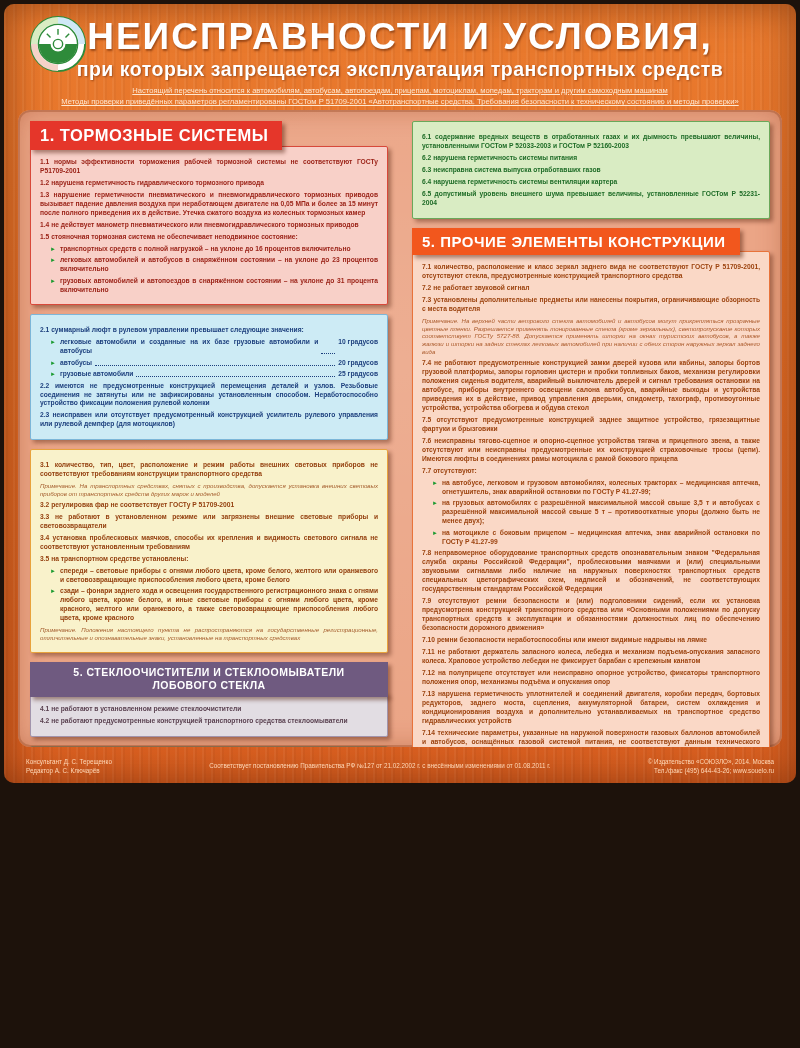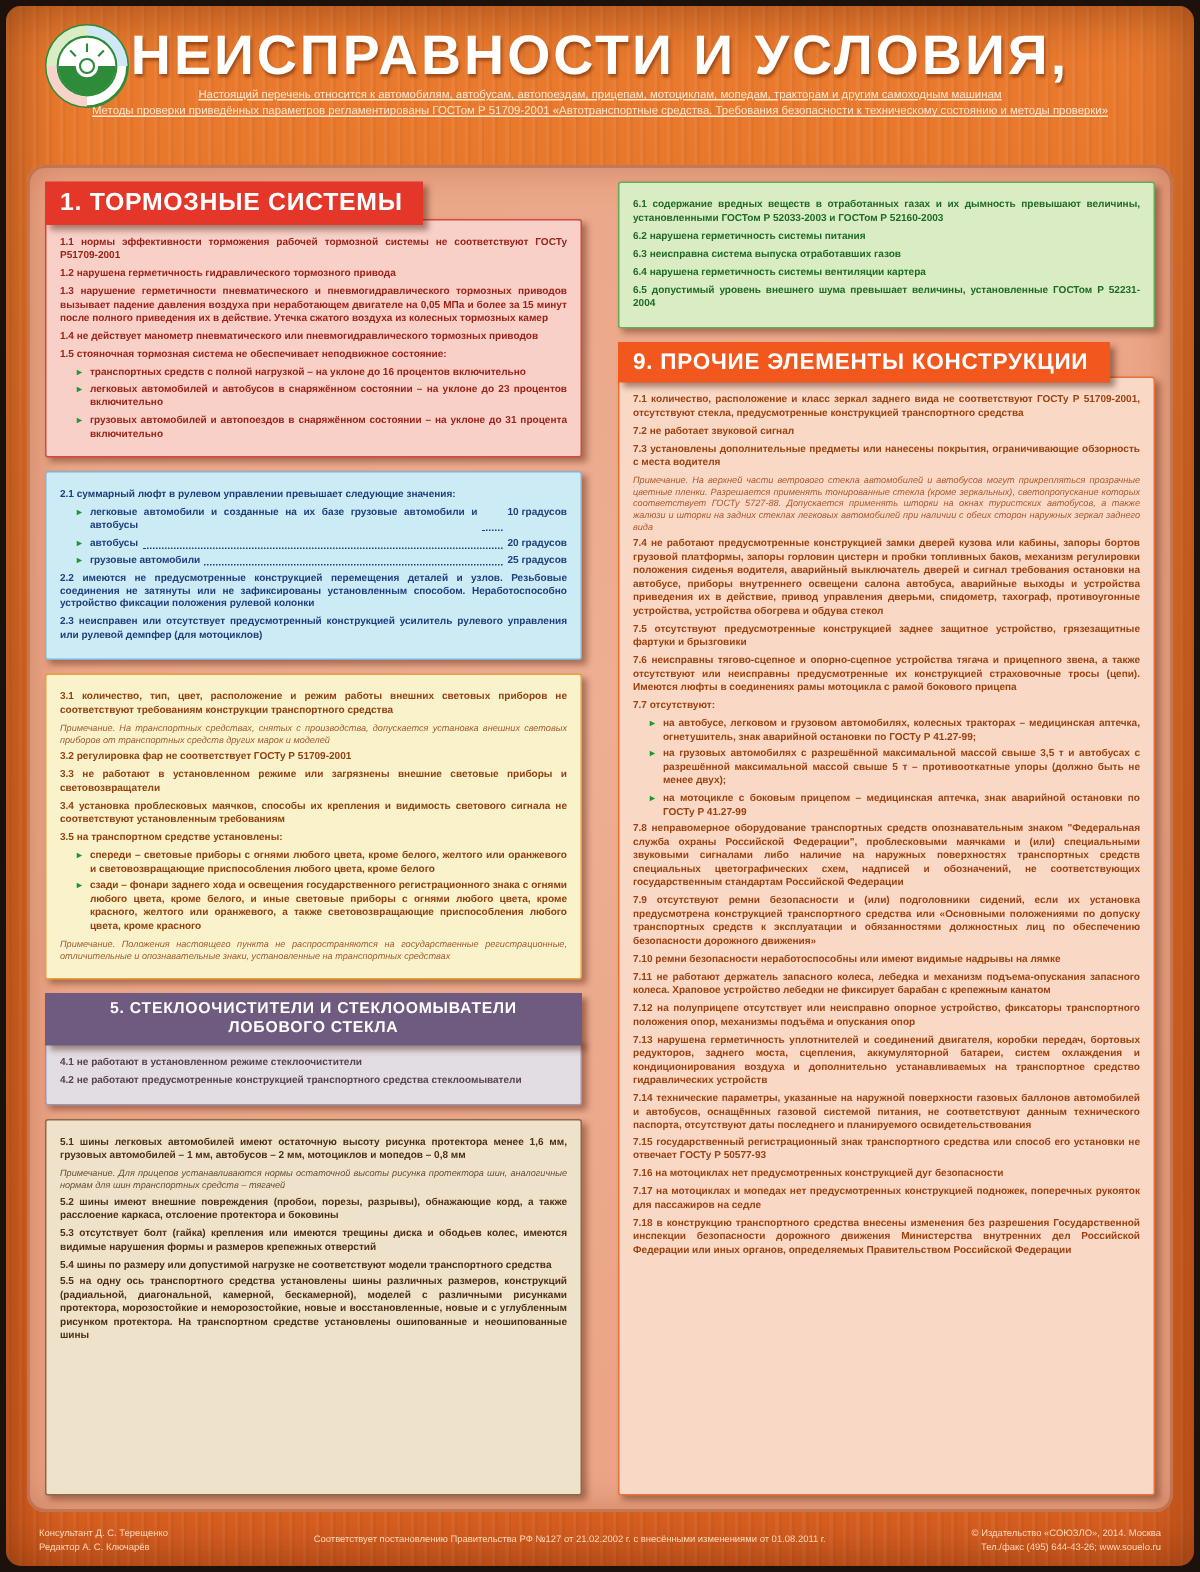--- a/index.html
+++ b/index.html
@@ -1,17 +1,17 @@
 <!DOCTYPE html>
 <html><head>
 <meta charset="utf-8">
 <style>
   html,body{margin:0;padding:0;background:#1d120b;}
   .poster{
-    position:relative;width:792px;height:1040px;margin:4px;
+    position:relative;width:792px;height:779px;margin:4px;
     border-radius:10px;overflow:hidden;
     background:
       repeating-linear-gradient(90deg, rgba(255,255,255,0.05) 0 2px, rgba(0,0,0,0.03) 2px 4px, transparent 4px 9px),
       linear-gradient(180deg,#ea7b2e 0%,#e06a24 55%,#d95f20 100%);
     box-shadow:inset 0 0 40px rgba(80,25,0,0.55);
     font-family:"Liberation Sans","DejaVu Sans",sans-serif;
   }
   
   .hdr{position:relative;height:100px;padding-top:8px;text-align:center;}
   .logo{position:absolute;left:26px;top:12px;width:56px;height:56px;}
@@ -92,20 +92,21 @@
       <path d="M9.5 30 a20.5 20.5 0 0 0 41 0 z" fill="#2e8b3a"></path>
       <circle cx="30" cy="30" r="8" fill="#fff"></circle>
       <circle cx="30" cy="30" r="5" fill="none" stroke="#2e8b3a" stroke-width="1.5"></circle>
       <g stroke="#2e8b3a" stroke-width="1.5">
         <line x1="30" y1="14" x2="30" y2="20"></line>
         <line x1="18" y1="19" x2="22" y2="23"></line>
         <line x1="42" y1="19" x2="38" y2="23"></line>
       </g>
     </svg>
     <div class="title" data-name="poster-title">НЕИСПРАВНОСТИ И УСЛОВИЯ,</div>
+    <div class="subtitle" data-name="poster-subtitle">при которых запрещается эксплуатация транспортных средств</div>
     <p class="meta" data-name="poster-meta">
       <span data-name="meta-line-1">Настоящий перечень относится к автомобилям, автобусам, автопоездам, прицепам, мотоциклам, мопедам, тракторам и другим самоходным машинам</span><br>
       <span data-name="meta-line-2">Методы проверки приведённых параметров регламентированы ГОСТом Р 51709-2001 «Автотранспортные средства. Требования безопасности к техническому состоянию и методы проверки»</span>
     </p>
   </div>
 
   <div class="panel" data-name="content-panel">
     <div class="col" data-name="left-column">
         <div class="section" data-name="section-1">
           <div class="sec-header" data-name="section-1-header" style="background: rgb(229, 54, 42);">1. ТОРМОЗНЫЕ СИСТЕМЫ</div>
@@ -196,21 +197,21 @@
         <div class="section" data-name="section-6">
           <div class="sec-body" data-name="section-6-body" style="background: rgb(217, 236, 195); color: rgb(29, 107, 38); border: 1.5px solid rgb(106, 168, 90);">
             <p class="item" data-name="item-6.1"><b data-name="item-number">6.1</b> содержание вредных веществ в отработанных газах и их дымность превышают величины, установленными ГОСТом Р 52033-2003 и ГОСТом Р 52160-2003</p>
             <p class="item" data-name="item-6.2"><b data-name="item-number">6.2</b> нарушена герметичность системы питания</p>
             <p class="item" data-name="item-6.3"><b data-name="item-number">6.3</b> неисправна система выпуска отработавших газов</p>
             <p class="item" data-name="item-6.4"><b data-name="item-number">6.4</b> нарушена герметичность системы вентиляции картера</p>
             <p class="item" data-name="item-6.5"><b data-name="item-number">6.5</b> допустимый уровень внешнего шума превышает величины, установленные ГОСТом Р 52231-2004</p>
           </div>
         </div>
         <div class="section grow" data-name="section-7">
-          <div class="sec-header" data-name="section-7-header" style="background: rgb(242, 87, 29);">9. ПРОЧИЕ ЭЛЕМЕНТЫ КОНСТРУКЦИИ</div>
+          <div class="sec-header" data-name="section-7-header" style="background: rgb(242, 87, 29);">5. ПРОЧИЕ ЭЛЕМЕНТЫ КОНСТРУКЦИИ</div>
           <div class="sec-body" data-name="section-7-body" style="background: rgb(250, 216, 198); color: rgb(156, 67, 15); border: 1.5px solid rgb(232, 115, 58);">
             <p class="item" data-name="item-7.1"><b data-name="item-number">7.1</b> количество, расположение и класс зеркал заднего вида не соответствуют ГОСТу Р 51709-2001, отсутствуют стекла, предусмотренные конструкцией транспортного средства</p>
             <p class="item" data-name="item-7.2"><b data-name="item-number">7.2</b> не работает звуковой сигнал</p>
             <p class="item" data-name="item-7.3"><b data-name="item-number">7.3</b> установлены дополнительные предметы или нанесены покрытия, ограничивающие обзорность с места водителя</p>
             <p class="note" data-name="item-note">Примечание. На верхней части ветрового стекла автомобилей и автобусов могут прикрепляться прозрачные цветные пленки. Разрешается применять тонированные стекла (кроме зеркальных), светопропускание которых соответствует ГОСТу 5727-88. Допускается применять шторки на окнах туристских автобусов, а также жалюзи и шторки на задних стеклах легковых автомобилей при наличии с обеих сторон наружных зеркал заднего вида</p>
             <p class="item" data-name="item-7.4"><b data-name="item-number">7.4</b> не работают предусмотренные конструкцией замки дверей кузова или кабины, запоры бортов грузовой платформы, запоры горловин цистерн и пробки топливных баков, механизм регулировки положения сиденья водителя, аварийный выключатель дверей и сигнал требования остановки на автобусе, приборы внутреннего освещени салона автобуса, аварийные выходы и устройства приведения их в действие, привод управления дверьми, спидометр, тахограф, противоугонные устройства, устройства обогрева и обдува стекол</p>
             <p class="item" data-name="item-7.5"><b data-name="item-number">7.5</b> отсутствуют предусмотренные конструкцией заднее защитное устройство, грязезащитные фартуки и брызговики</p>
             <p class="item" data-name="item-7.6"><b data-name="item-number">7.6</b> неисправны тягово-сцепное и опорно-сцепное устройства тягача и прицепного звена, а также отсутствуют или неисправны предусмотренные их конструкцией страховочные тросы (цепи). Имеются люфты в соединениях рамы мотоцикла с рамой бокового прицепа</p>
             <p class="item" data-name="item-7.7"><b data-name="item-number">7.7</b> отсутствуют:</p>
             <div class="bullet" data-name="bullet-item">

